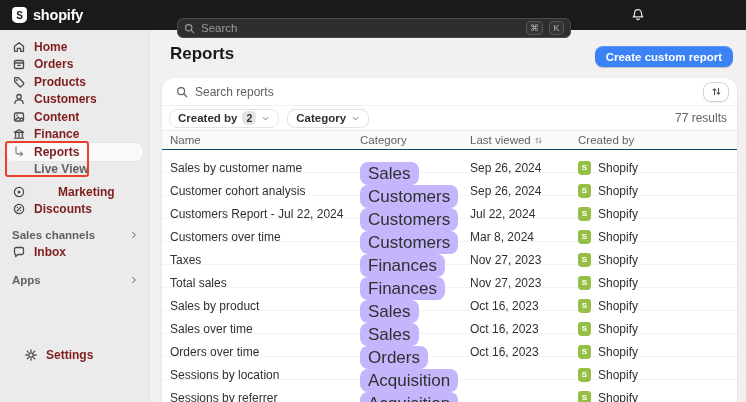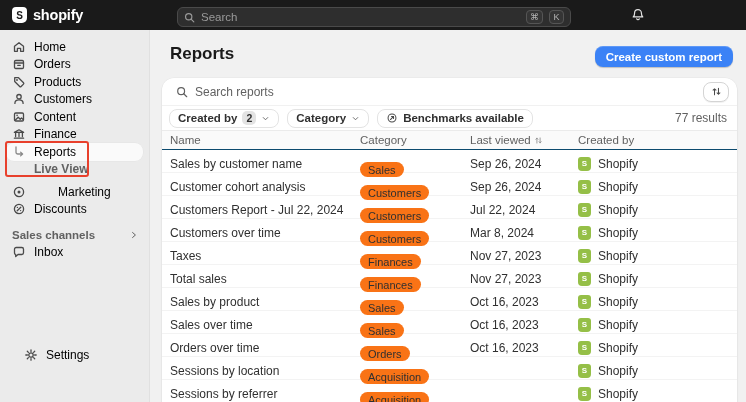--- a/index.html
+++ b/index.html
@@ -27,21 +27,21 @@
   .bag-white {
     width:15px; height:16px; background:#fff; color:#1a1a1a;
     border-radius:4px 4px 5px 5px; font-size:10px;
   }
   .bag-green {
     width:13px; height:14px; background:#95bf47; color:#fff;
     border-radius:3px 3px 4px 4px; font-size:8px;
   }
   .logo-text { color:#fff; font-size:14.5px; font-weight:700; letter-spacing:-.2px; }
   .topsearch {
-    position:absolute; left:177px; top:7px; width:394px; height:20px;
+    position:absolute; left:177px; top:18px; width:394px; height:20px;
     background:#2e2e2e; border:1px solid #4a4a4a; border-radius:6px;
     display:flex; align-items:center; padding:0 6px; gap:6px;
   }
   .topsearch input {
     flex:1; background:transparent; border:none; outline:none;
     font-size:11.5px; color:#e3e3e3; font-family:inherit;
   }
   .topsearch input::placeholder { color:#9a9a9a; }
   .key {
     flex:none; min-width:15px; height:14px; padding:0 3px;
@@ -52,21 +52,21 @@
   .bell { position:absolute; left:631px; top:8px; cursor:pointer; }
 
   
   .sidebar {
     position:absolute; top:30px; left:0; width:150px; bottom:0;
     background:#ebebeb; border-right:1px solid #e0e0e0; padding-top:8px;
   }
   .nav-item {
     height:17.5px; margin:0 6px; padding-left:6px; border-radius:8px;
     display:flex; align-items:center; gap:8px;
-    font-size:12px; font-weight:400; color:#000000; cursor:pointer;
+    font-size:12px; font-weight:700; color:#7f1d1d; cursor:pointer;
   }
   .nav-item.selected { background:#fafafa; box-shadow:0 0 0 .5px rgba(0,0,0,.03); }
   .nav-item.sub-noicon { padding-left:28px; color:#616161; font-weight:600; }
   .nav-item.gap-top { margin-top:5px;gap:32px; }
   .nicon { width:14px; height:14px; flex:none; stroke:#4a4a4a; fill:none;
            stroke-width:1.3; stroke-linecap:round; stroke-linejoin:round; }
   .nicon.filled { fill:#4a4a4a; stroke:none; }
   .nav-section {
     height:17.5px; margin:8px 6px 0 6px; padding:0 4px 0 6px;
     display:flex; align-items:center; justify-content:space-between;
@@ -131,22 +131,22 @@
     height:20px; background:#fafafa; padding-left:8px;
     border-top:1px solid #ebebeb; border-bottom:1px solid #0c4a6e;
     font-size:11.5px; color:#616161;
   }
   .th { display:flex; align-items:center; gap:3px; }
   .trow {
     height:23px; padding-left:8px; font-size:12px; color:#303030;
     border-bottom:1px solid #f3f3f3; cursor:pointer; background:#fff;
   }
   .badge {
-    display:inline-block; background:#f97316; border-radius:8px;
-    padding:1.5px 8px; font-size:11px; color:#303030;margin-top:12px;
+    display:inline-block; background:#c4b5fd; border-radius:8px;
+    padding:1.5px 8px; font-size:17px; color:#303030;margin-top:12px;
   }
   .created { display:flex; align-items:center; gap:7px; }
   .chev { stroke:#616161; fill:none; stroke-width:1.4; stroke-linecap:round; stroke-linejoin:round; }
 </style>
 </head>
 <body>
 
 <header class="topbar">
   <div class="logo">
     <span class="bag bag-white"></span>
@@ -241,20 +241,26 @@
     <span>Sales channels</span>
     <svg class="chev" width="10" height="10" viewBox="0 0 14 14">
         <path d="M5 3.5 L9 7 L5 10.5"></path>
       </svg>
   </div>
   <div class="nav-item">
     <svg class="nicon" viewBox="0 0 14 14">
         <path d="M2.5 4.2 a1.7 1.7 0 0 1 1.7-1.7 h5.6 a1.7 1.7 0 0 1 1.7 1.7 v3.6 a1.7 1.7 0 0 1 -1.7 1.7 H6 l-2.3 2 v-2 a1.7 1.7 0 0 1 -1.2 -1.7 z"></path>
       </svg>
     <span>Inbox</span>
+  </div>
+  <div class="nav-section apps">
+    <span>Apps</span>
+    <svg class="chev" width="10" height="10" viewBox="0 0 14 14">
+        <path d="M5 3.5 L9 7 L5 10.5"></path>
+      </svg>
   </div>
   <div class="nav-item settings-item">
     <svg class="nicon" viewBox="0 0 14 14">
         <circle cx="7" cy="7" r="2.2"></circle>
         <path d="M7 1.8 v1.6 M7 10.6 v1.6 M1.8 7 h1.6 M10.6 7 h1.6 M3.3 3.3 l1.1 1.1 M9.6 9.6 l1.1 1.1 M10.7 3.3 L9.6 4.4 M4.4 9.6 L3.3 10.7"></path>
       </svg>
     <span>Settings</span>
   </div>
 </nav>
 
@@ -285,27 +291,20 @@
       <svg class="chev" width="9" height="9" viewBox="0 0 14 14">
           <path d="M3.5 5.5 L7 9 L10.5 5.5"></path>
         </svg>
     </button>
     <button class="chip">
       <span>Category</span>
       <svg class="chev" width="9" height="9" viewBox="0 0 14 14">
           <path d="M3.5 5.5 L7 9 L10.5 5.5"></path>
         </svg>
     </button>
-    <button class="chip">
-      <svg width="12" height="12" viewBox="0 0 14 14">
-        <circle cx="7" cy="7" r="4.6" stroke="#4a4a4a" fill="none" stroke-width="1.2"></circle>
-        <path d="M5.2 8.8 L8.8 5.2 M8.8 5.2 H6.4 M8.8 5.2 V7.6" stroke="#4a4a4a" fill="none" stroke-width="1.2" stroke-linecap="round" stroke-linejoin="round"></path>
-      </svg>
-      <span>Benchmarks available</span>
-    </button>
     <span class="results">77 results</span>
   </div>
 
   <div class="thead tgrid">
     <span class="th">Name</span>
     <span class="th">Category</span>
     <span class="th">
       <span>Last viewed</span>
       <svg width="9" height="9" viewBox="0 0 14 14">
         <path d="M4.5 11 V3.5 M4.5 3.5 L2.9 5.1 M4.5 3.5 L6.1 5.1 M9.5 3 V10.5 M9.5 10.5 L7.9 8.9 M9.5 10.5 L11.1 8.9" stroke="#8a8a8a" fill="none" stroke-width="1.3" stroke-linecap="round" stroke-linejoin="round"></path>

